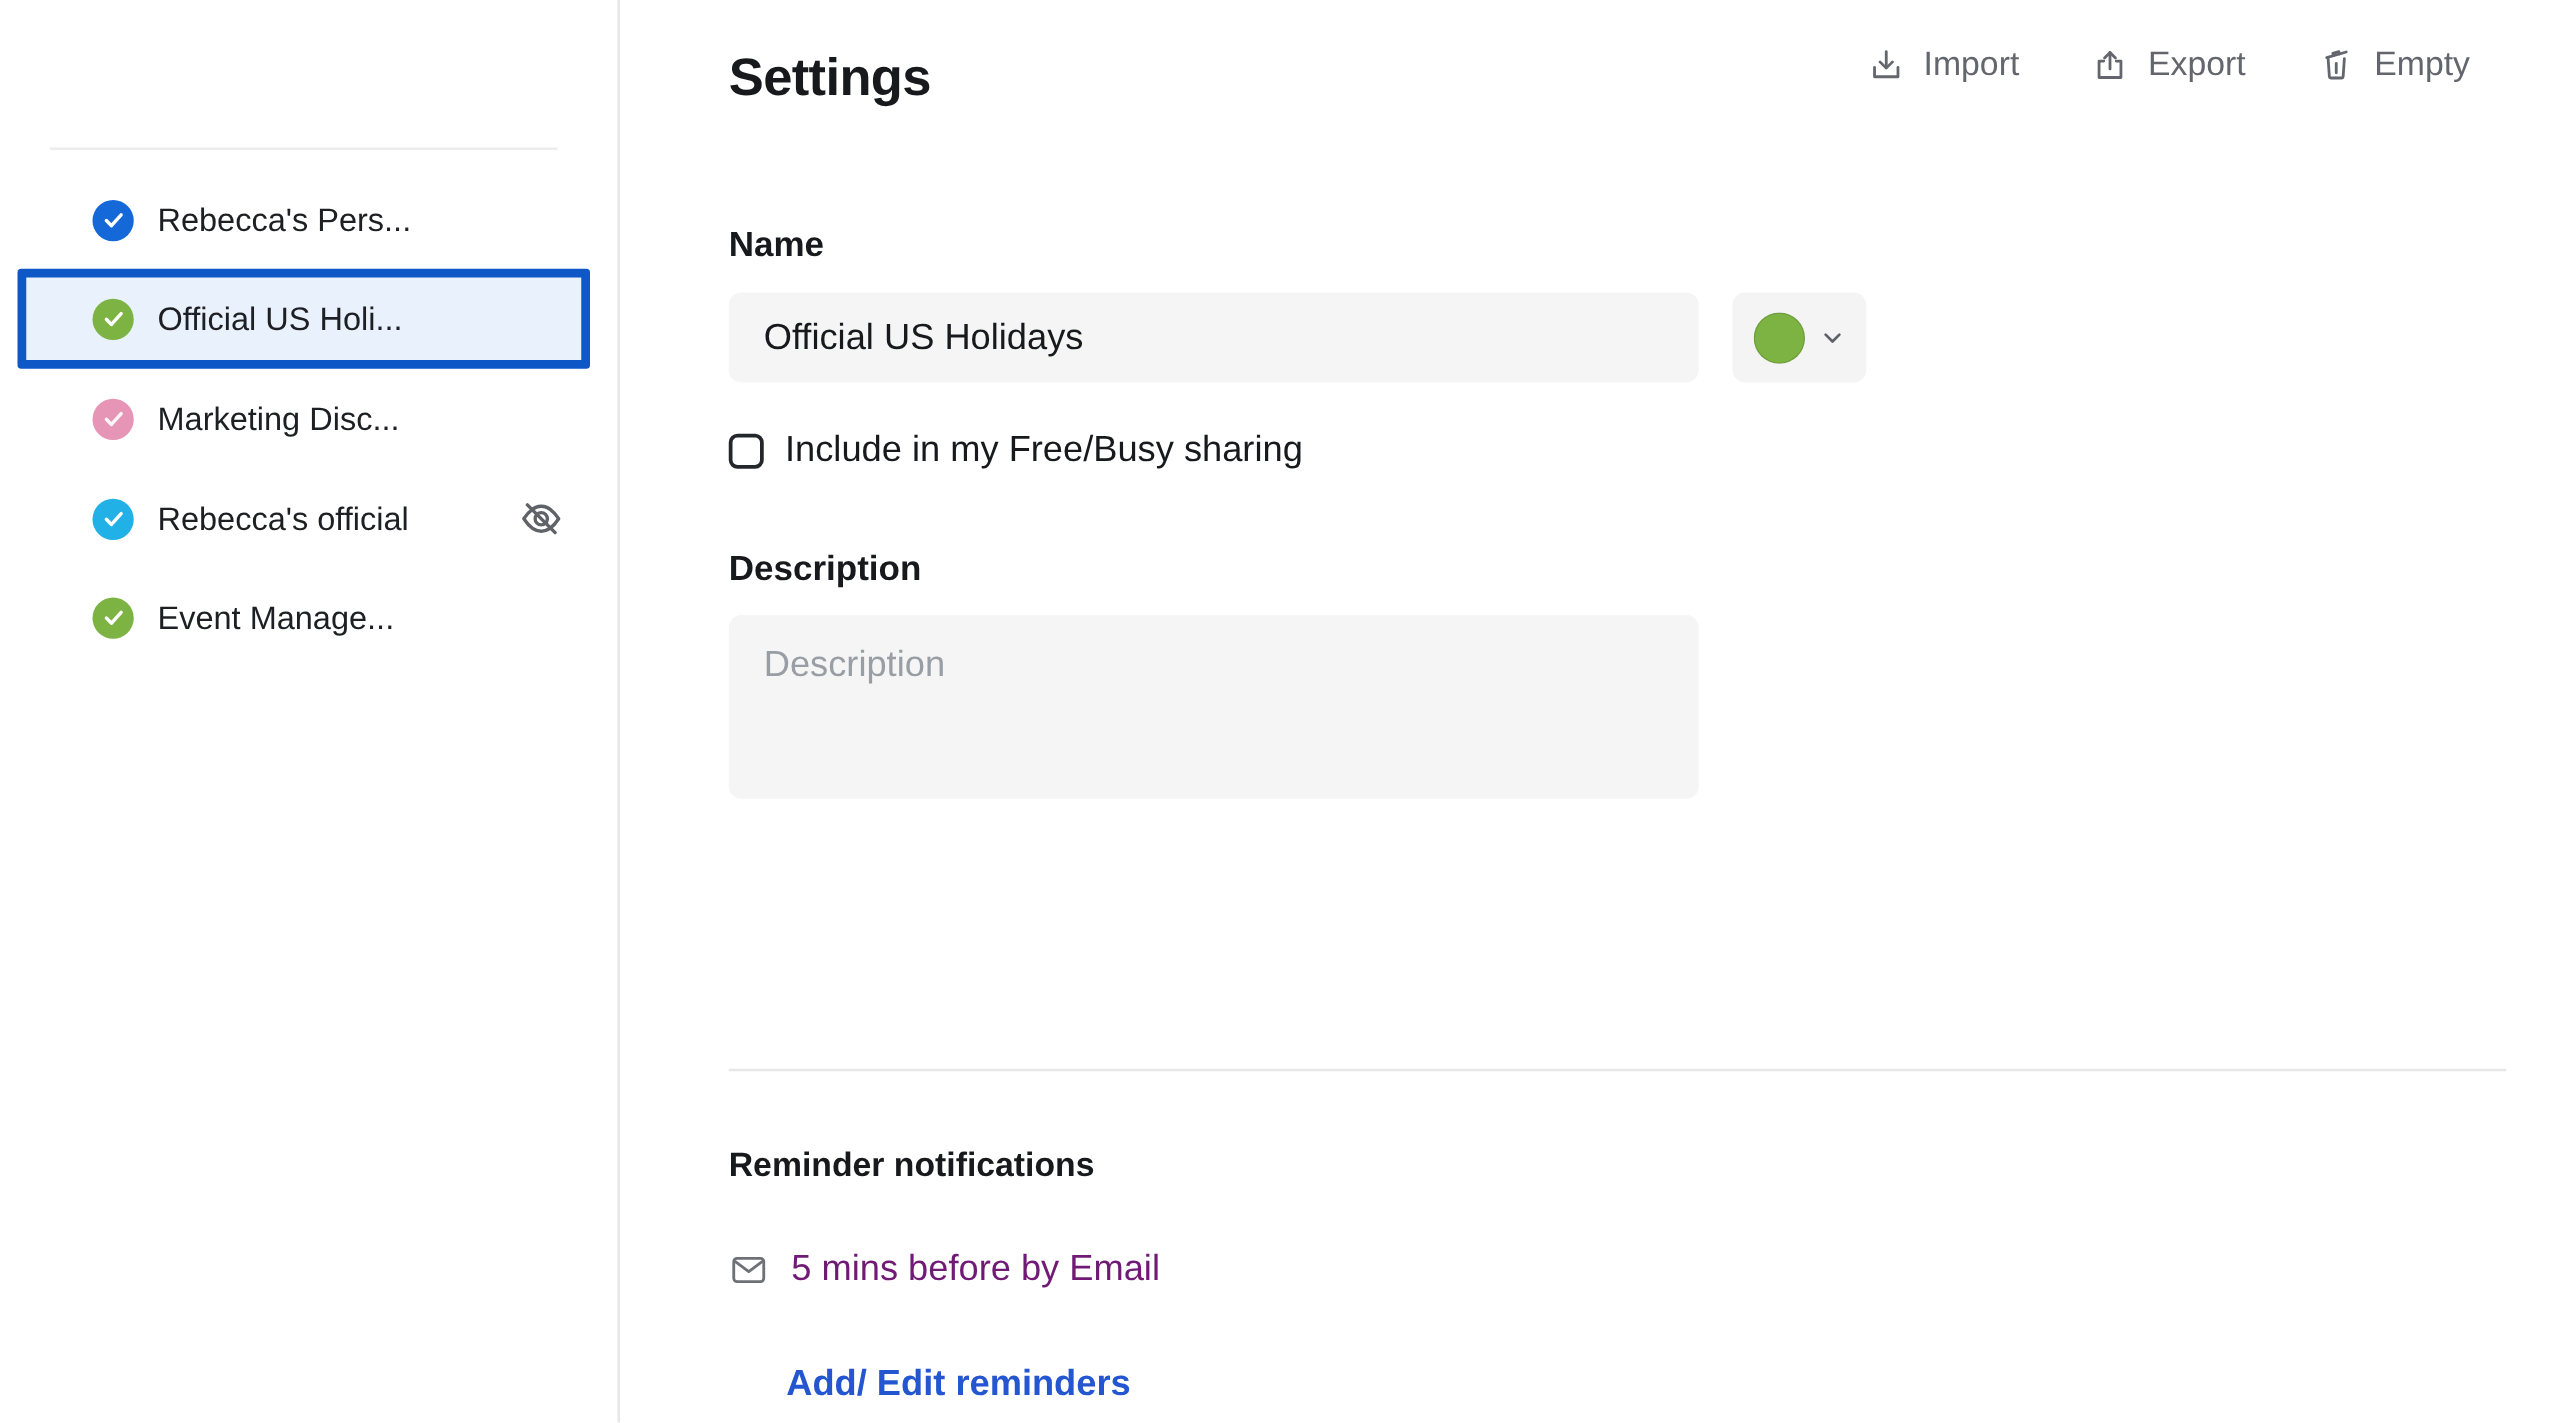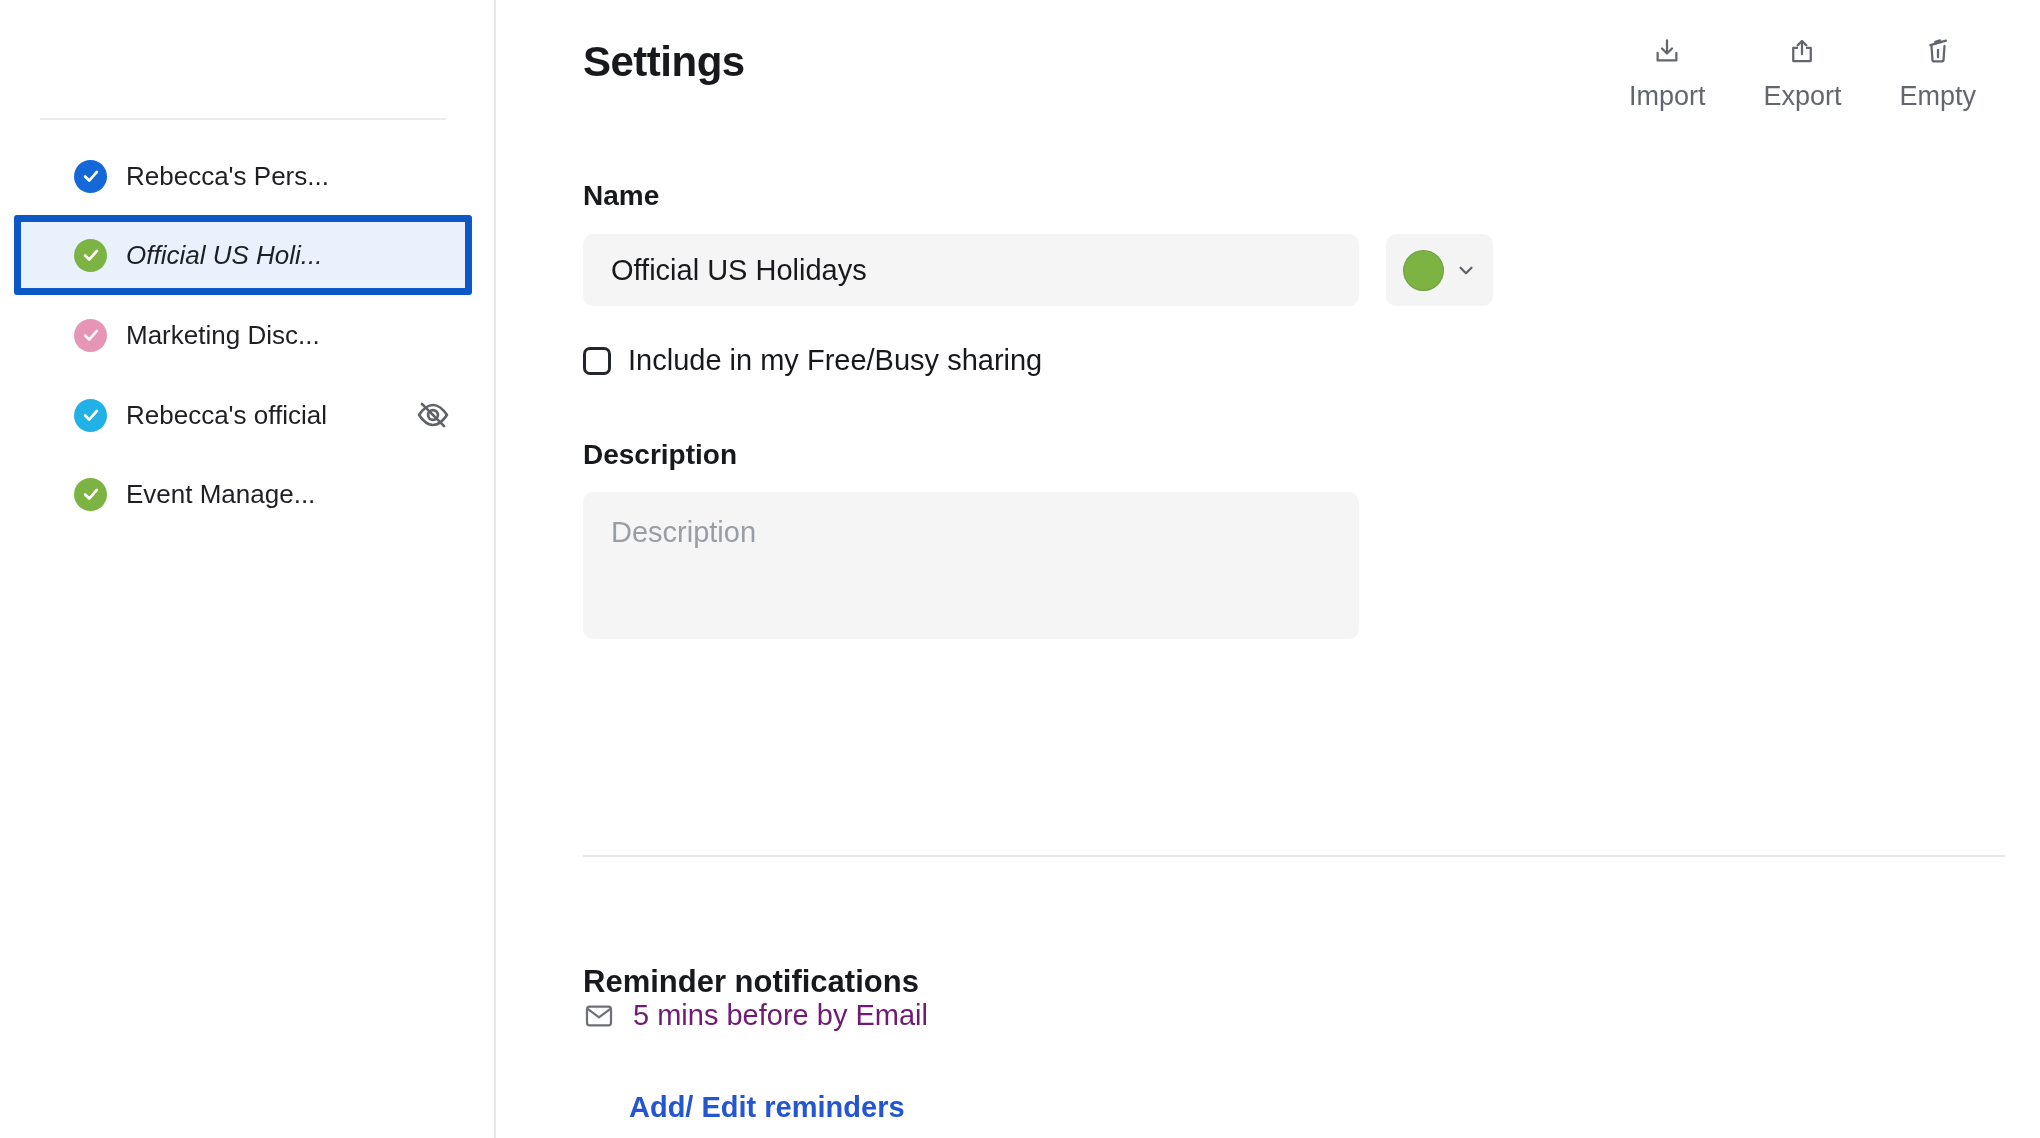--- a/index.html
+++ b/index.html
@@ -13,36 +13,36 @@
   .sb-head { position:absolute; left:42px; top:46px; width:406px; display:flex;
     align-items:center; justify-content:space-between; }
   .sb-title { font-size:32px; font-weight:700; letter-spacing:-0.3px; }
   .sb-add { width:48px; height:48px; display:flex; align-items:center; justify-content:center;
     cursor:pointer; }
   .sb-divider { position:absolute; left:40px; top:118px; width:406px; height:2px;
     background:#ececee; }
   .cal-item { position:absolute; left:14px; width:458px; height:80px; display:flex;
     align-items:center; padding-left:60px; cursor:pointer; border-radius:3px; }
   .cal-item.selected { border:7px solid var(--accent_blue,#0d57c7);
-    background:var(--selected_bg,#e9f1fd); padding-left:53px;font-style:italic; }
+    background:var(--selected_bg,#e9f1fd); padding-left:53px; }
   .cal-check { flex:0 0 auto; width:33px; height:33px; border-radius:50%;
     display:flex; align-items:center; justify-content:center; }
   .cal-label { margin-left:19px; font-size:26px; color:#1d1f23; white-space:nowrap; }
   .eye-wrap { position:absolute; right:18px; top:50%; transform:translateY(-50%);
     width:42px; height:42px; display:flex; align-items:center; justify-content:center;
     cursor:pointer; }
 
   
   .page-title { position:absolute; left:583px; top:38px; font-size:42px; font-weight:700;
     letter-spacing:-0.5px; }
   .actions { position:absolute; top:36px; right:64px; display:flex; align-items:center;
     gap:58px; }
   .action { display:flex; align-items:center; gap:15px; color:var(--muted,#63676d);
     font-size:27px; cursor:pointer; background:none; border:none;
-    font-family:"Liberation Sans", sans-serif;flex-direction:column; }
+    font-family:"Liberation Sans", sans-serif; }
   .action.highlight { border:7px solid var(--accent_blue,#0d57c7); height:66px;
     padding:0 20px; border-radius:2px; }
 
   .field-label { position:absolute; left:583px; font-size:28px; font-weight:700; }
   .name-label { top:180px; }
   .name-row { position:absolute; left:583px; top:234px; display:flex; gap:27px; }
   .name-input { width:776px; height:72px; background:var(--field_bg,#f5f5f6); border:none;
     border-radius:10px; padding:0 28px; font-size:29px; color:#17191c;
     font-family:"Liberation Sans", sans-serif; outline:none; }
   .color-btn { width:107px; height:72px; background:#f4f4f5; border:none; border-radius:10px;
@@ -63,21 +63,21 @@
   .desc-area::placeholder { color:#9a9fa6; color:#999ea5; }
 
   .owner-row { position:absolute; left:583px; top:698px; display:flex; gap:22px; }
   .avatar { width:66px; height:66px; border-radius:14px; overflow:hidden; flex:0 0 auto; }
   .owner-email { font-size:28px; font-weight:700; margin-top:3px; }
   .owner-role { font-size:24px; color:var(--muted,#63676d); margin-top:7px; }
 
   .h-divider { position:absolute; left:583px; top:855px; width:1422px; height:2px;
     background:var(--divider,#e7e7e9); }
 
-  .rem-title { position:absolute; left:583px; top:917px; font-size:31px; font-weight:700;margin-top:47px; }
+  .rem-title { position:absolute; left:583px; top:917px; font-size:27px; font-weight:700; }
   .rem-row { position:absolute; left:583px; top:999px; display:flex; align-items:center;
     gap:18px; color:#701a75; font-size:29px; }
   .rem-link { position:absolute; left:629px; top:1091px; font-size:29px; font-weight:600;
     color:var(--link_blue,#2356d0); text-decoration:none; cursor:pointer; }
 
   svg { display:block; }
 </style>
 </head>
 <body>
 

